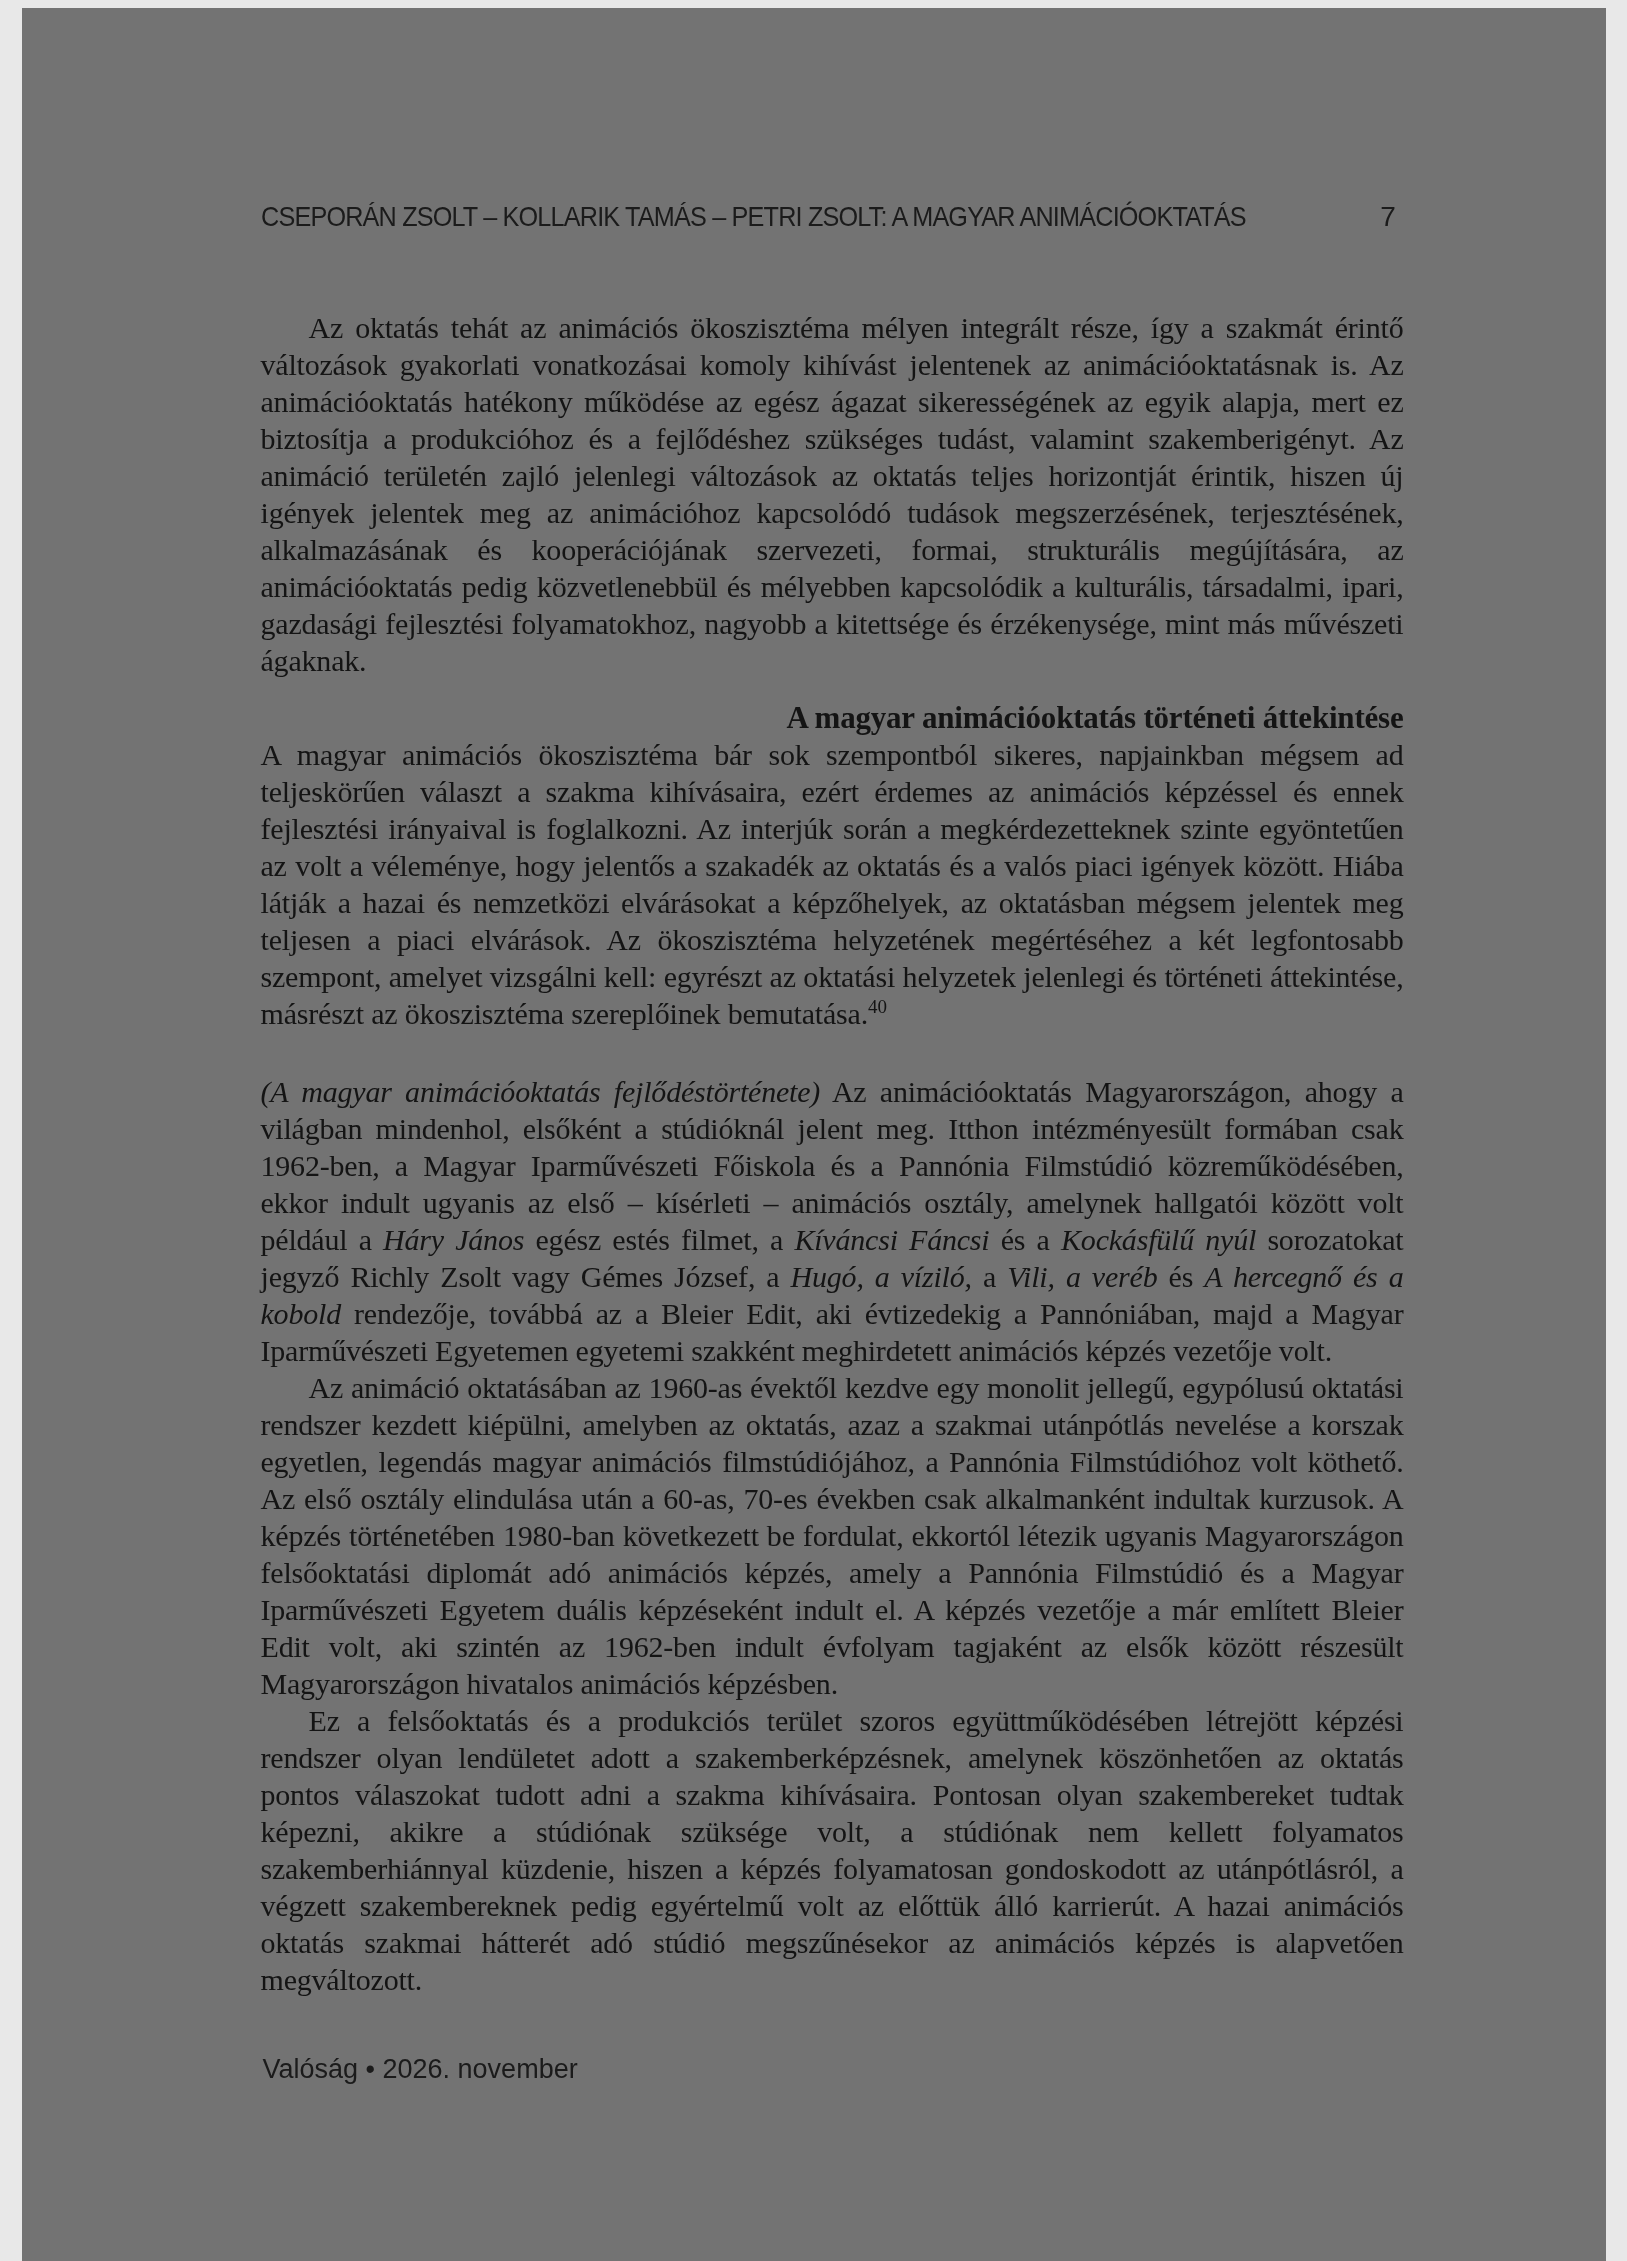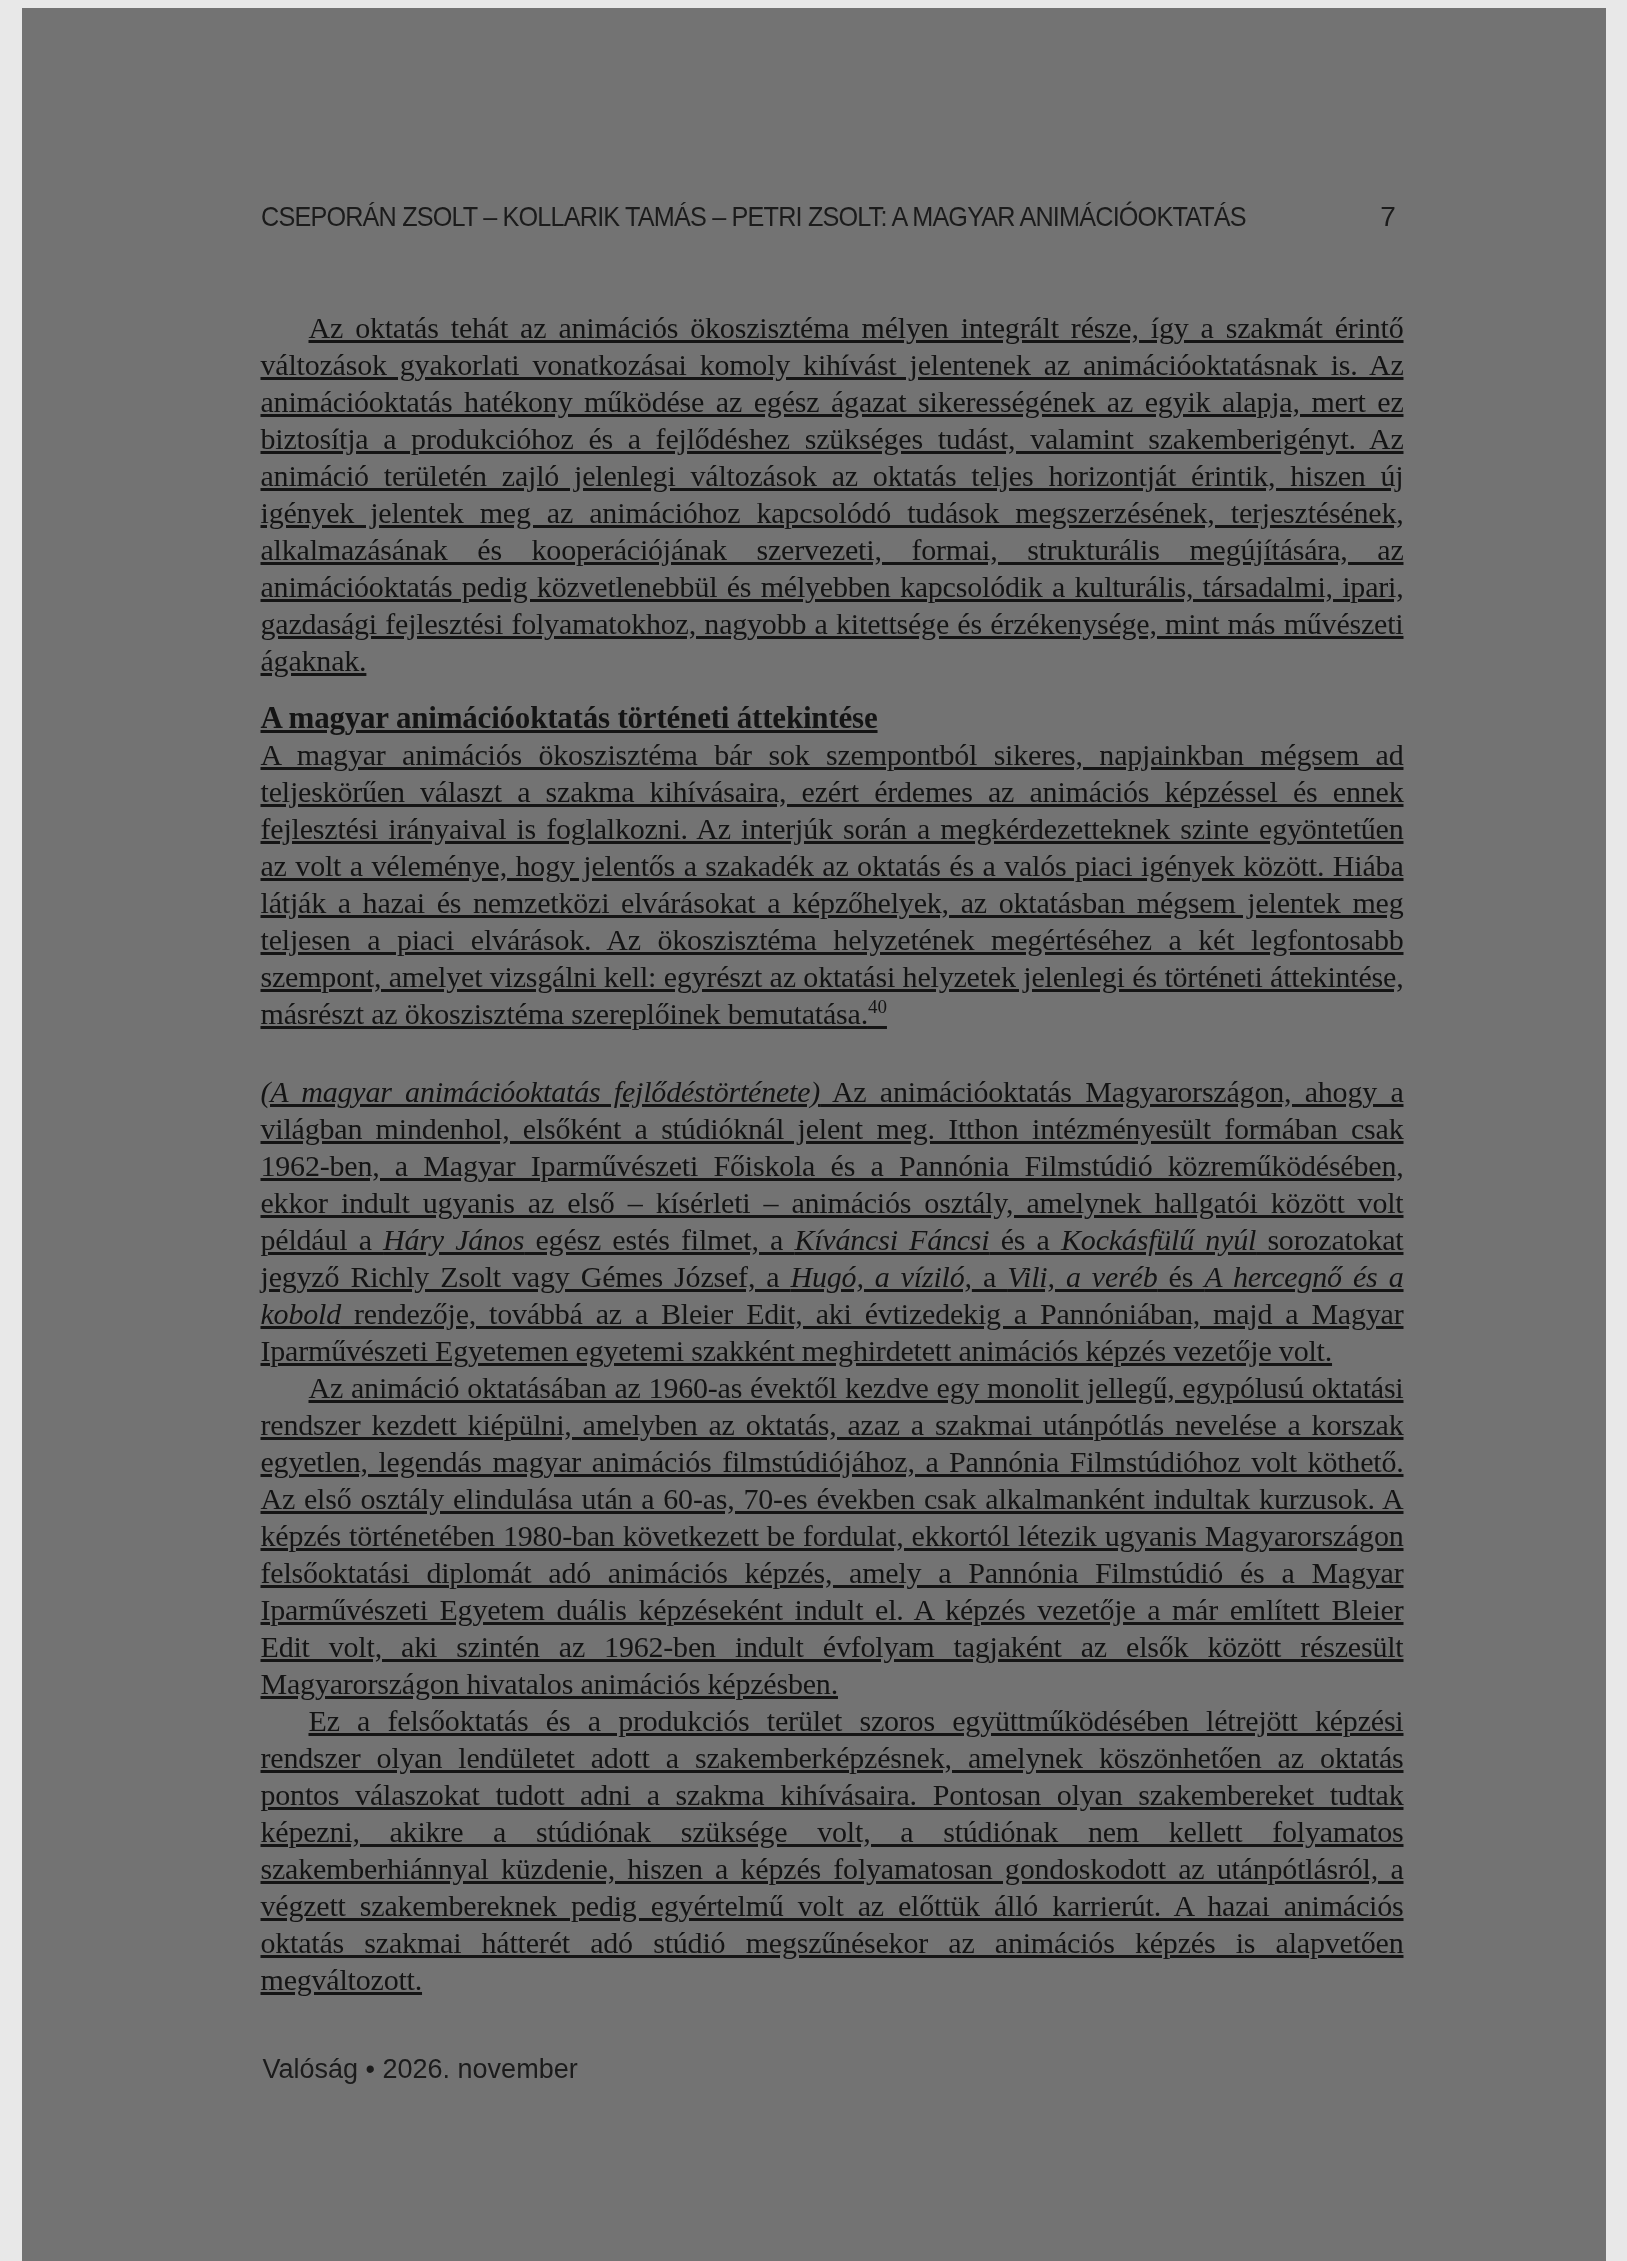--- a/index.html
+++ b/index.html
@@ -46,38 +46,37 @@
     position: absolute;
     top: 301px;
     left: 239px;
     width: 1143px;
     font-family: "Liberation Serif", serif;
     font-size: 30px;
     line-height: 37px;
     text-align: justify;
     letter-spacing: -0.2px;
     color: #141414;
-    text-decoration: underline;
   }
   .content p {
     margin: 0;
   }
   .content p.indent {
     text-indent: 48px;
   }
   .content p.gap-before {
     margin-top: 41px;
   }
   .section-heading {
     font-family: "Liberation Serif", serif;
     font-size: 31px;
     font-weight: bold;
     line-height: 37px;
     margin: 20px 0 0 0;
-    text-align: left;
+    text-align: right;
   }
   .it {
     font-style: italic;
   }
   sup.fnref {
     font-size: 19px;
     line-height: 0;
     vertical-align: 10.7px;
     letter-spacing: 0;
   }

